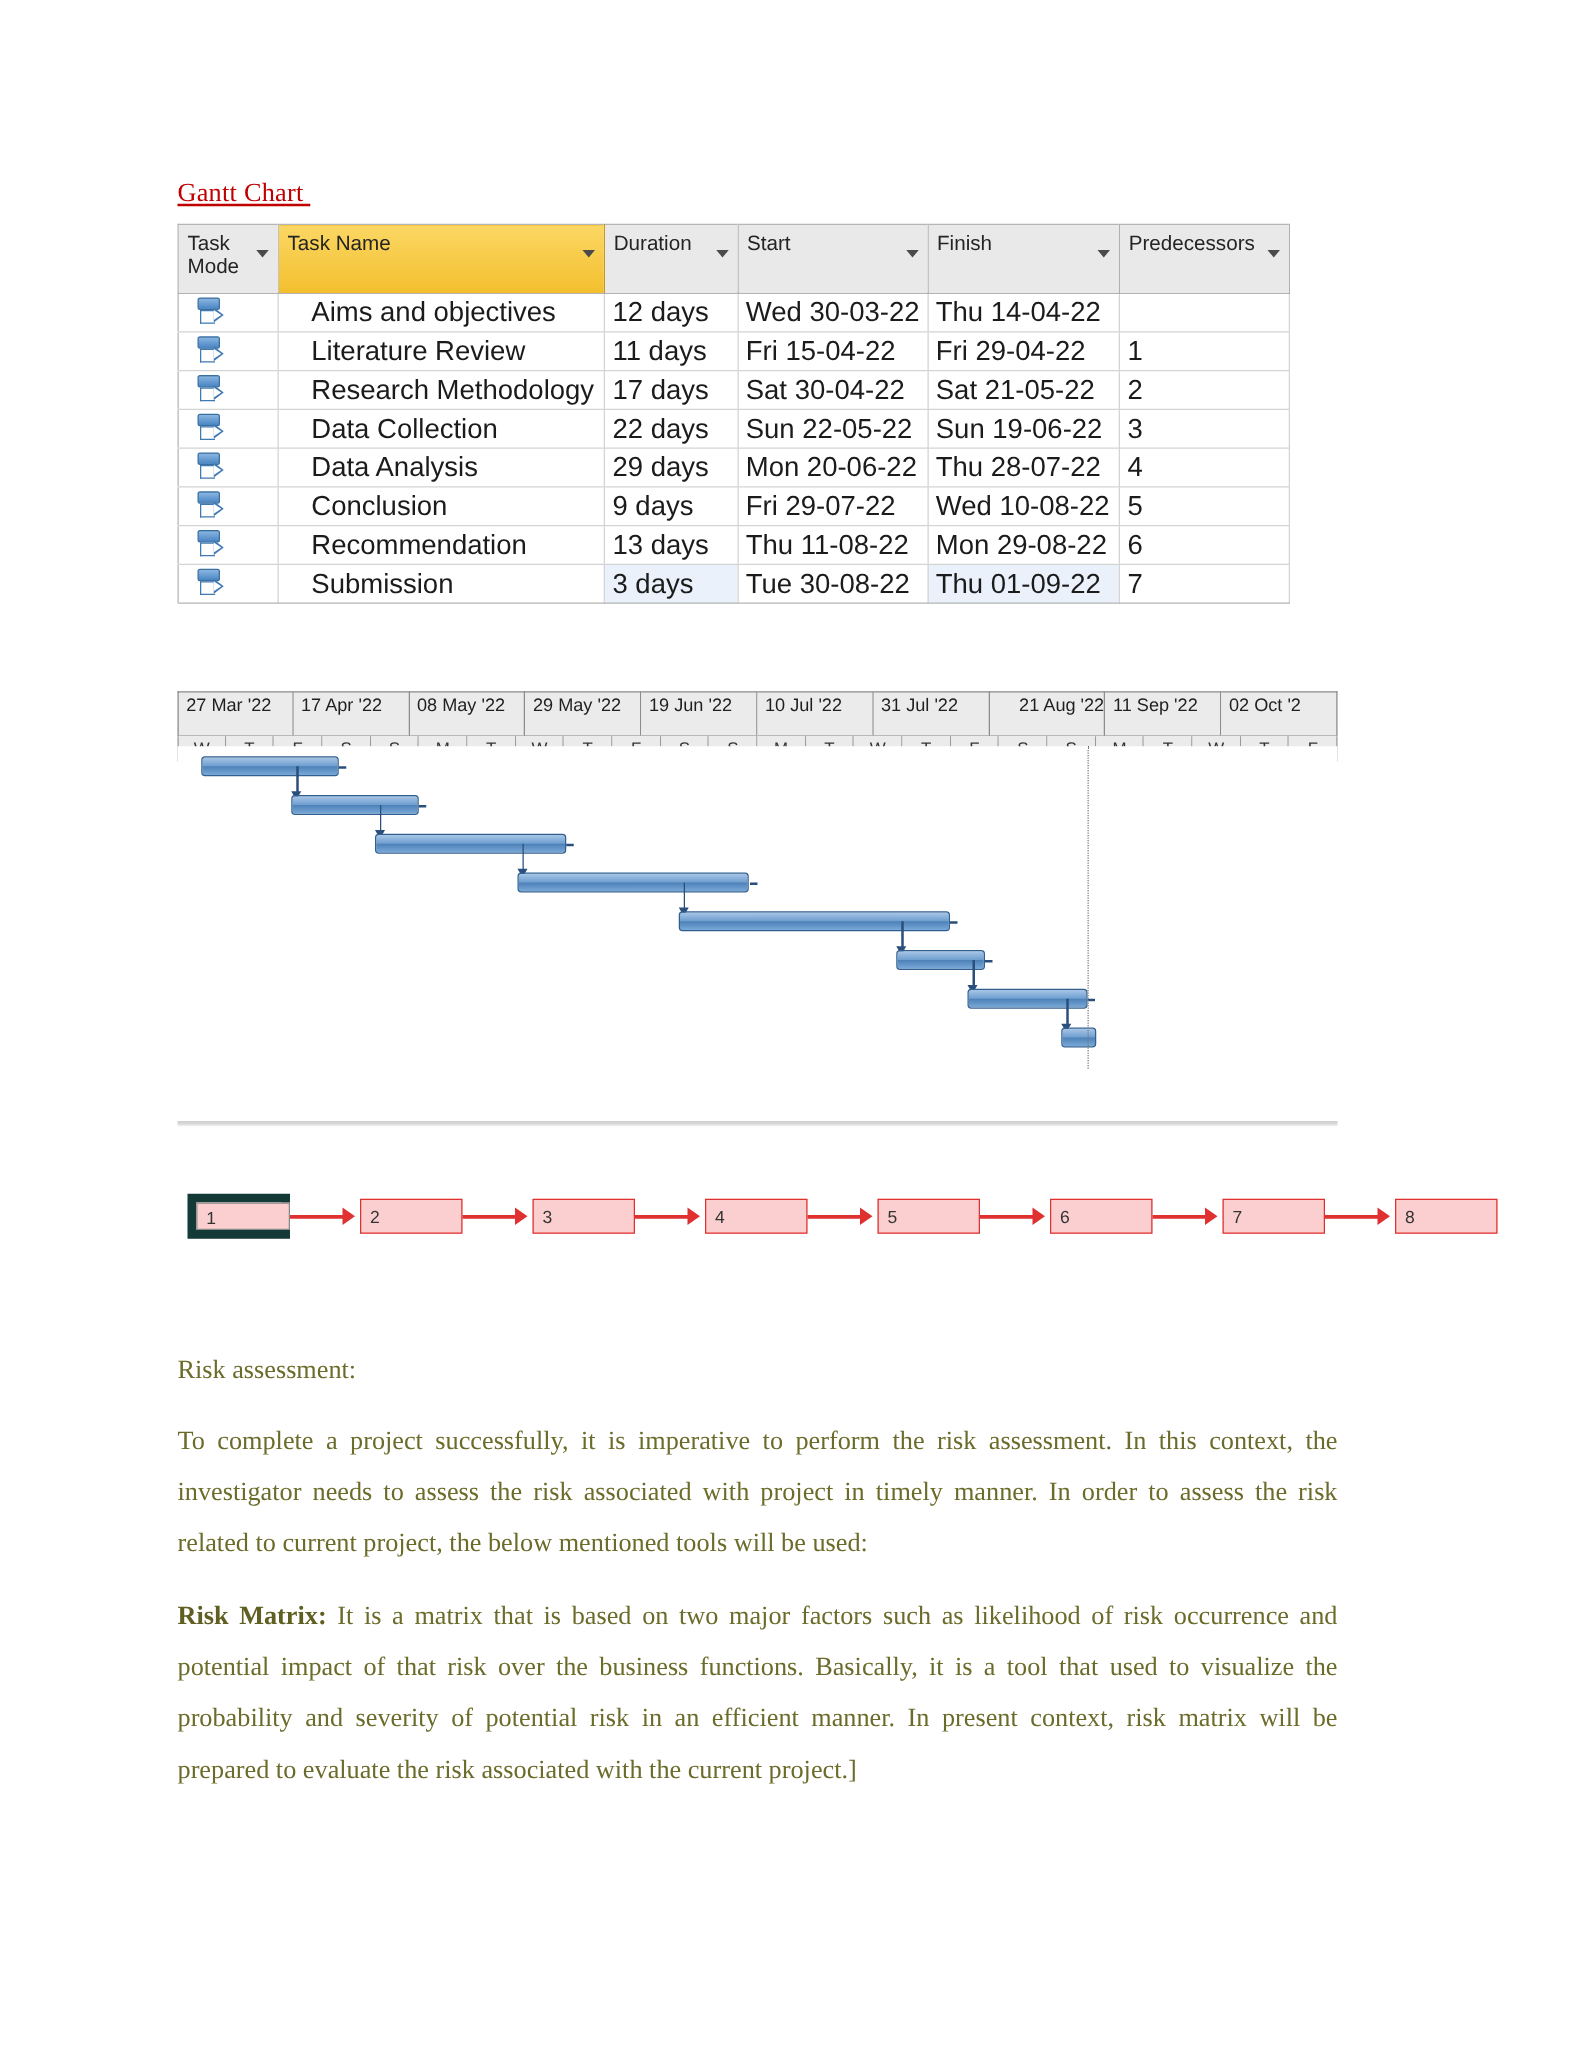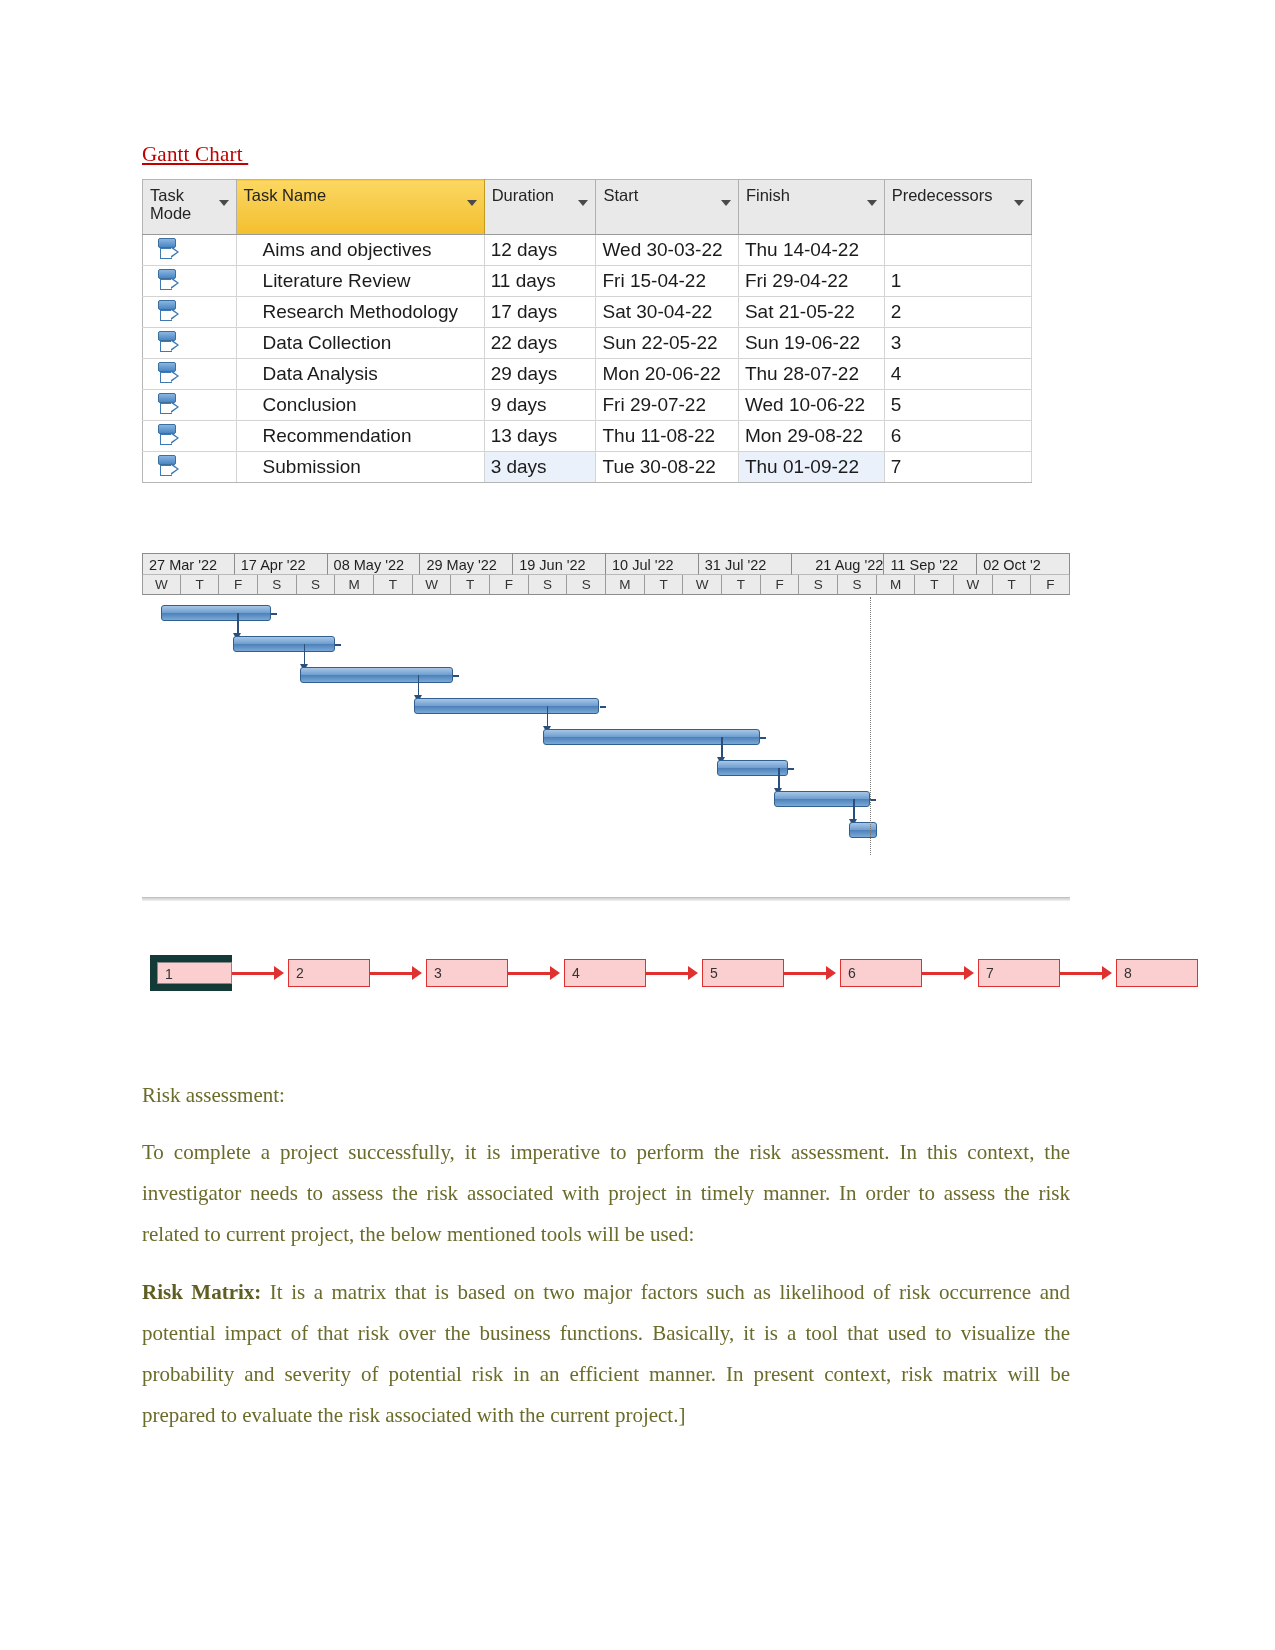--- a/index.html
+++ b/index.html
@@ -64,21 +64,21 @@
   .col-name{width:248px;}
   .col-dur{width:122px;}
   .col-start{width:134px;}
   .col-fin{width:140px;}
   .col-pred{width:156px;}
 
   .task-table tbody td{
     height:30px;
     border-right:1px solid #d4d4d4;
     border-bottom:1px solid #d4d4d4;
-    font-size:19px;
+    font-size:22px;
     color:#1b1b1b;
     vertical-align:middle;
     padding:0 6px;
     white-space:nowrap;
     margin-top:48px;
   }
   .task-table tbody tr:last-child td{border-bottom:1px solid #b5b5b5;}
   .task-table tbody td.mode-cell{padding:0;position:relative;}
   .task-table tbody td.name-cell{padding-left:26px;}
   .task-table tbody tr.sel td.dur-cell,
@@ -107,21 +107,21 @@
     width:0;height:0;border-top:4.5px solid transparent;
     border-bottom:4.5px solid transparent;border-left:6px solid #ffffff;
     z-index:2;
   }
 
   
   .gantt-wrap{position:absolute;left:142px;top:553px;width:928px;height:345px;}
   .tl-head{position:absolute;left:0;top:0;width:928px;}
   .tl-row{display:flex;width:928px;}
   .tl-top div{
-    height:22px;line-height:22px;
+    height:36px;line-height:22px;
     background:#ebebeb;
     border-right:1px solid #8c8c8c;
     border-top:1px solid #8c8c8c;
     border-bottom:1px solid #b9b9b9;
     font-family:"Liberation Sans", sans-serif;
     font-size:14.5px;color:#1f1f1f;
     padding-left:6px;
     box-sizing:border-box;
     white-space:nowrap;overflow:hidden;
   }
@@ -311,21 +311,21 @@
         <tr>
           <td class="mode-cell">
             <span class="mode-icon">
               <span class="cap"></span>
               <span class="arrow"></span>
             </span>
           </td>
           <td class="name-cell">Conclusion</td>
           <td class="dur-cell">9 days</td>
           <td class="start-cell">Fri 29-07-22</td>
-          <td class="fin-cell">Wed 10-06-22</td>
+          <td class="fin-cell">Wed 10-08-22</td>
           <td class="pred-cell">5</td>
         </tr>
         <tr>
           <td class="mode-cell">
             <span class="mode-icon">
               <span class="cap"></span>
               <span class="arrow"></span>
             </span>
           </td>
           <td class="name-cell">Recommendation</td>

